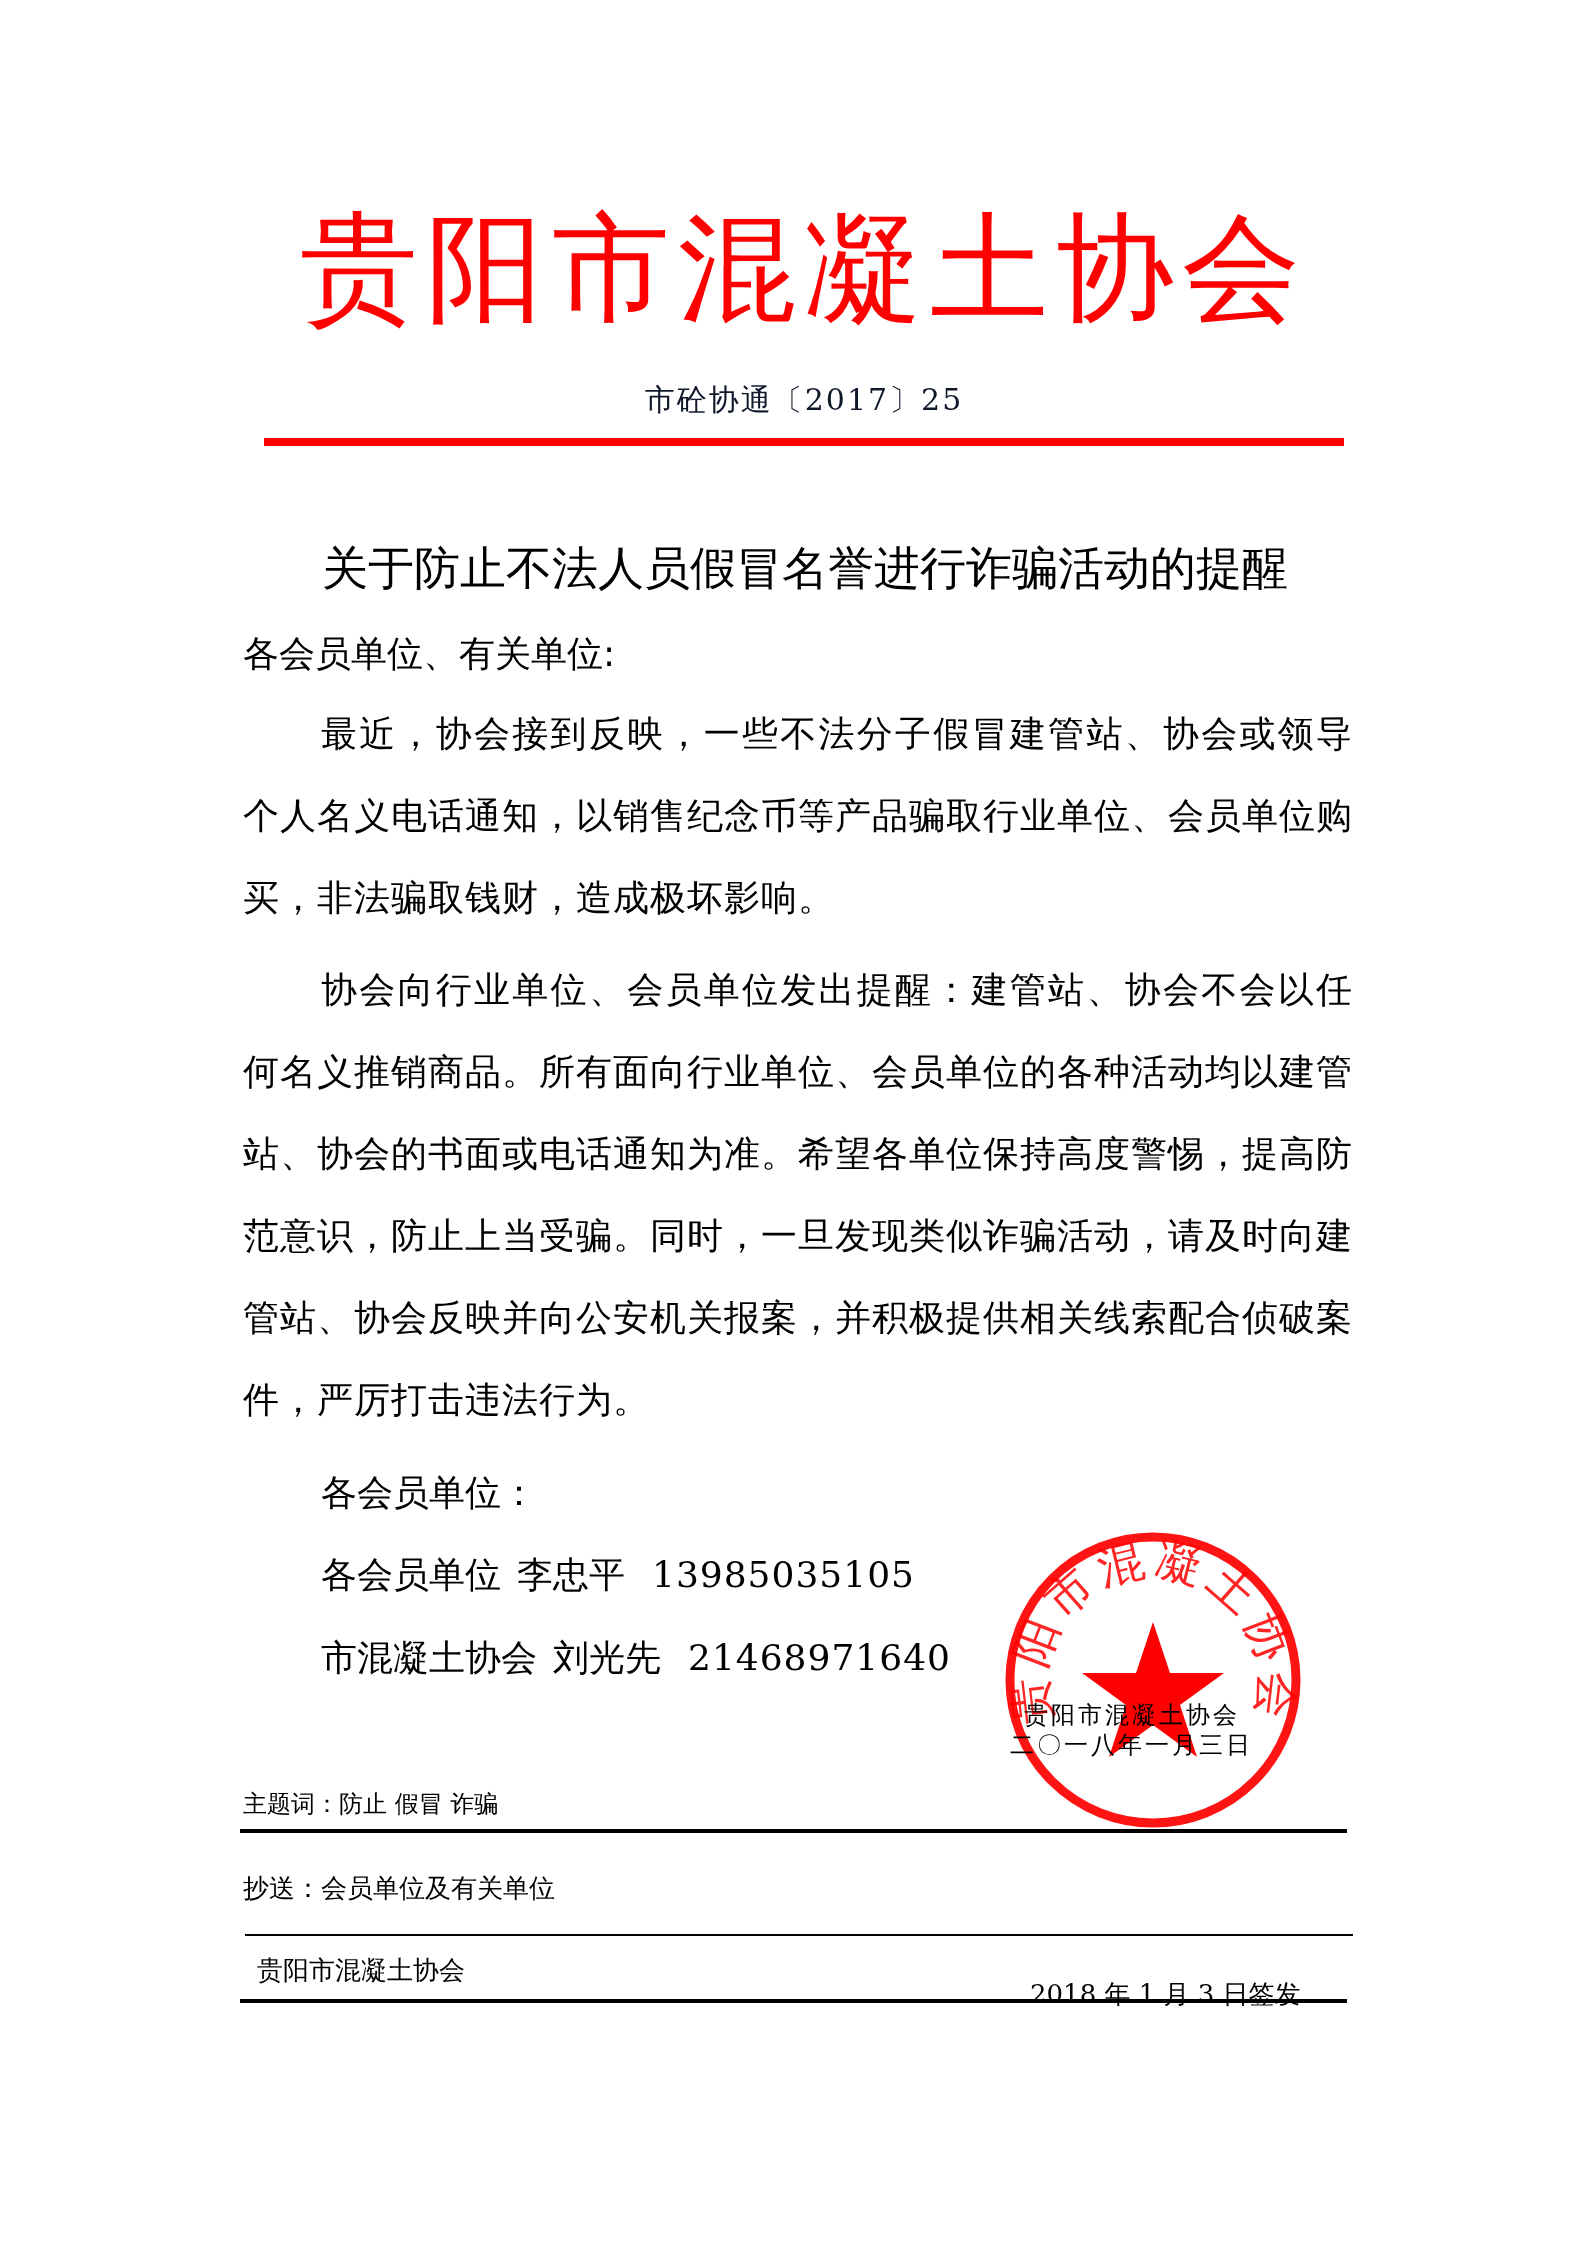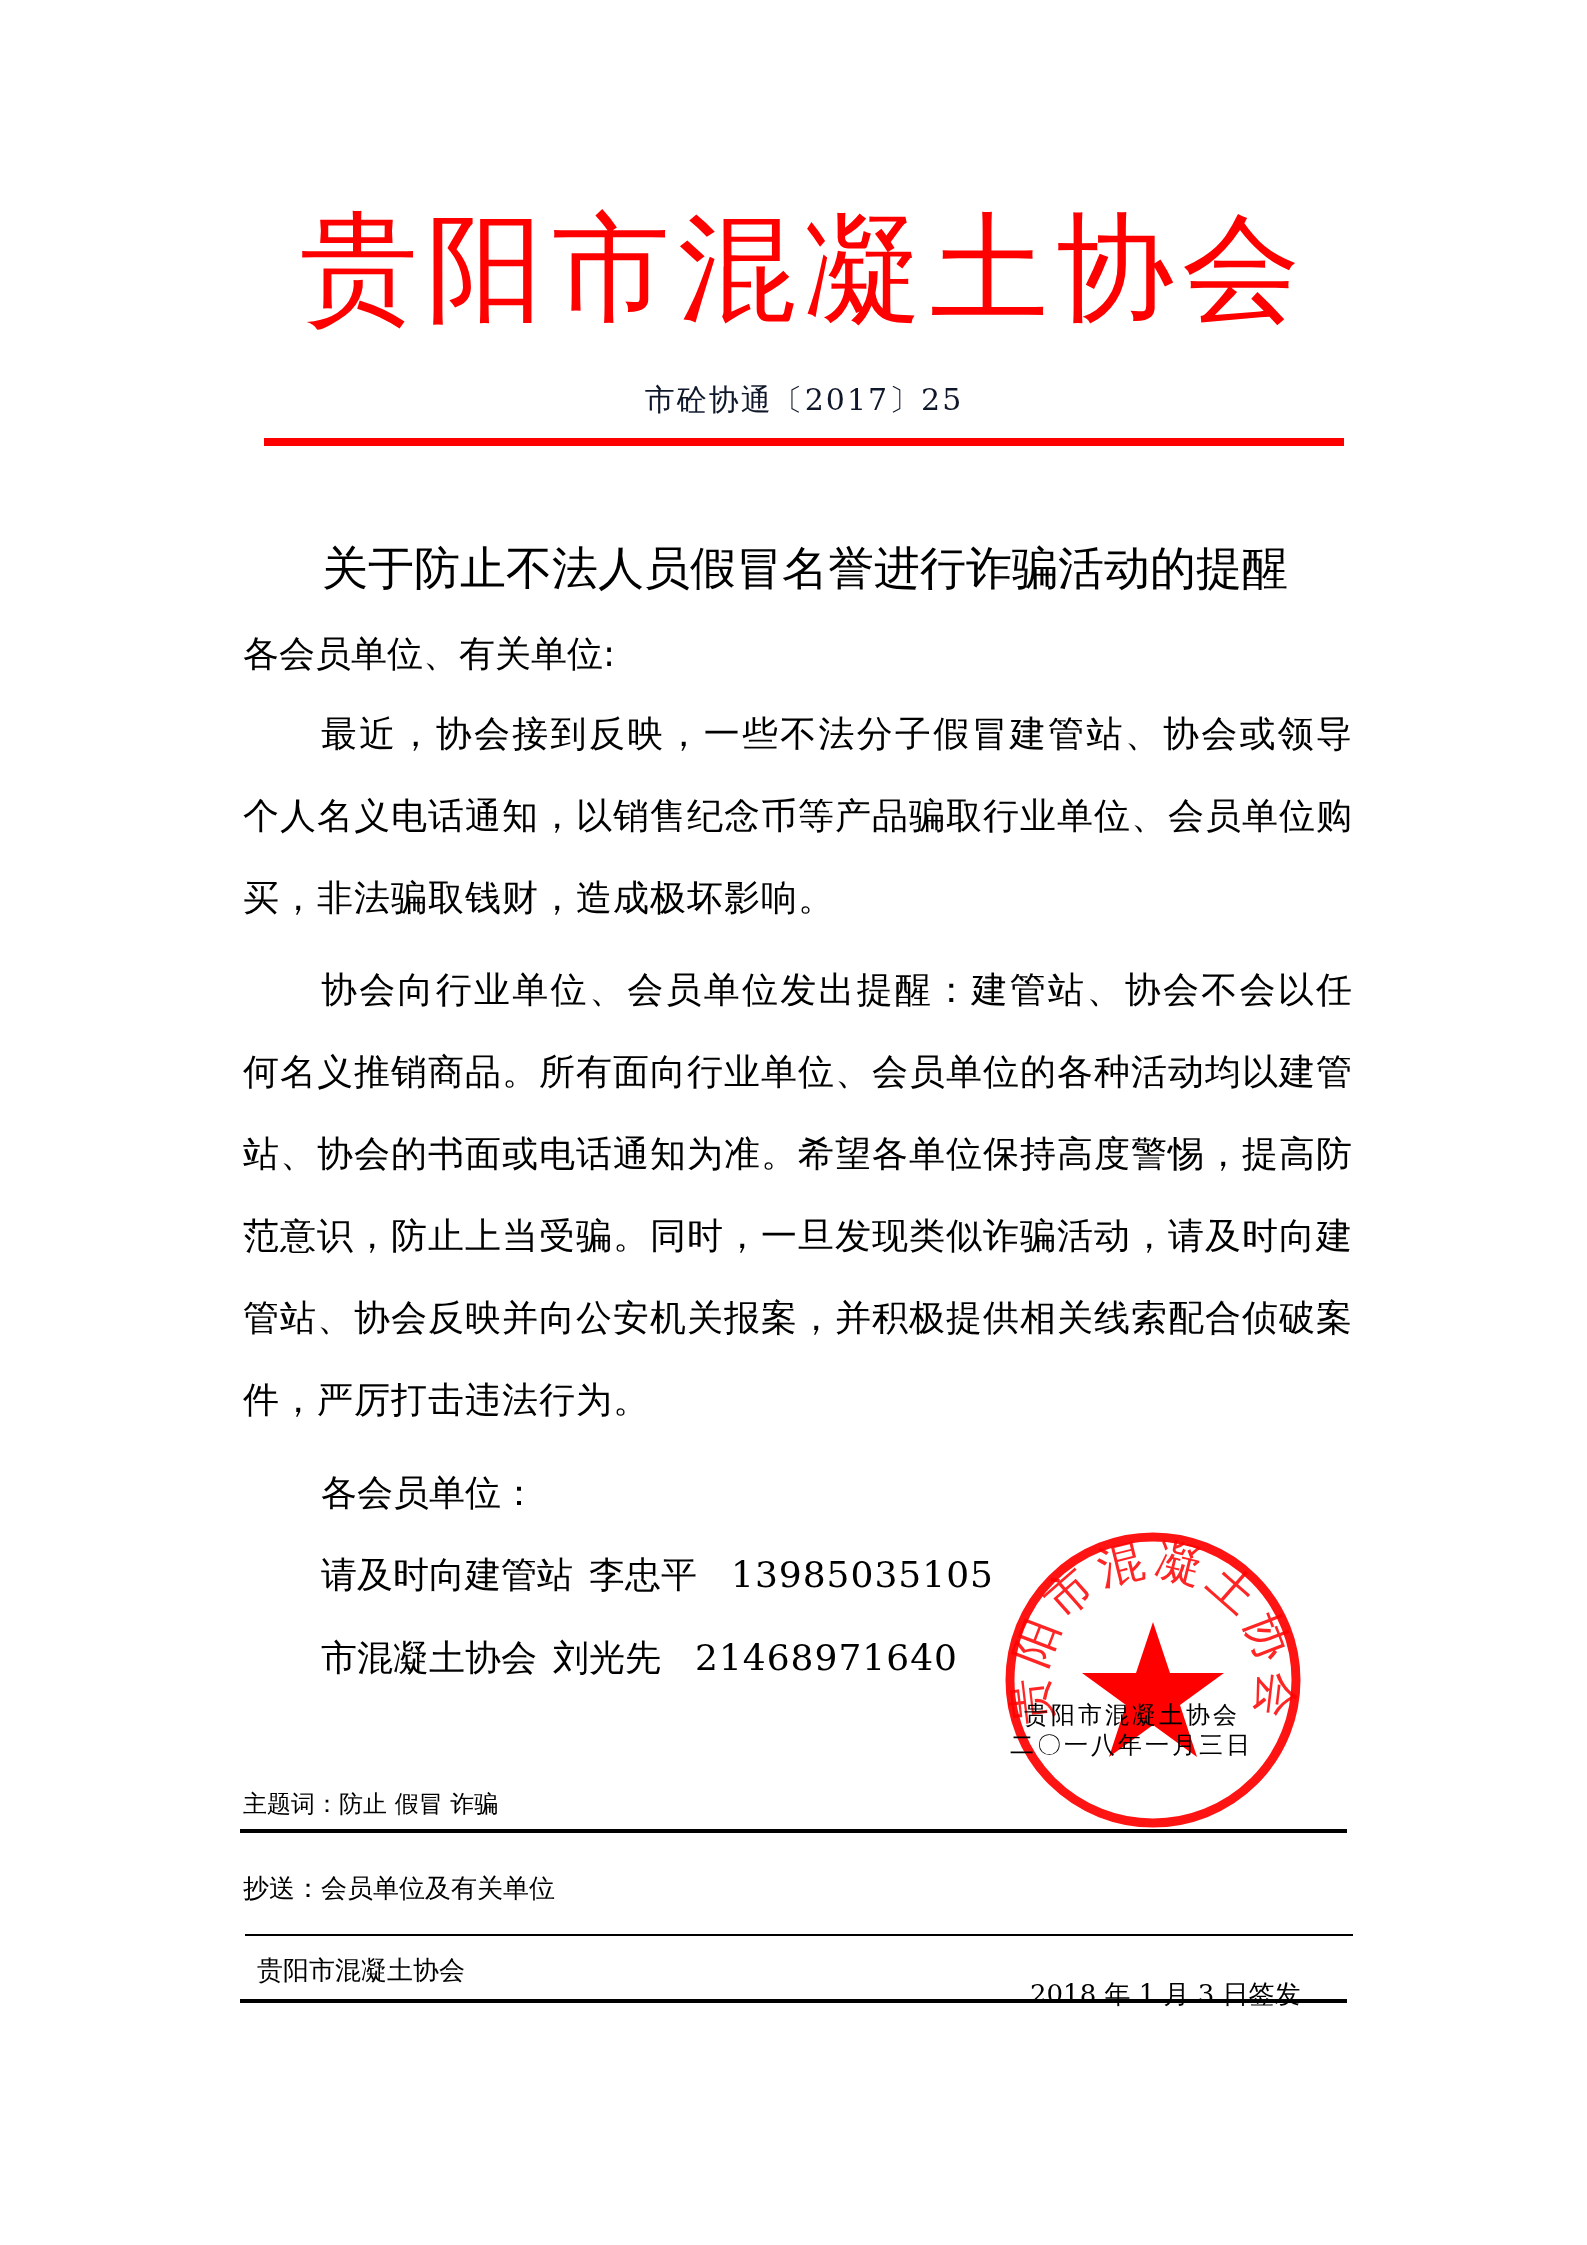--- a/index.html
+++ b/index.html
@@ -22,21 +22,21 @@
           font-family: "DejaVu Sans", sans-serif; text-indent: 78px; text-align: justify;
           text-align-last: left; letter-spacing: 1px; }
   .para1 { top: 693px; }
   .para2 { top: 949px; }
   .contact-label { left: 321px; top: 1465px; font-size: 36px; line-height: 56px;
                    font-family: "DejaVu Sans", sans-serif; white-space: nowrap; }
   .contact-row { left: 321px; font-size: 36px; line-height: 56px; white-space: nowrap;
                  font-family: "DejaVu Sans", sans-serif; }
   .contact-row .org { display: inline-block; }
   .contact-row .person { display: inline-block; margin-left: 16px; }
-  .contact-row .phone { display: inline-block; margin-left: 34px;
+  .contact-row .phone { display: inline-block; margin-left: 27px;
                         font-family: "DejaVu Serif", serif; letter-spacing: 1px; }
   .contact-1 { top: 1547px; }
   .contact-2 { top: 1630px; }
   .seal { left: 1003px; top: 1530px; width: 300px; height: 300px; }
   .sig-block { left: 1010px; top: 1700px; font-size: 24px; line-height: 30px;
                font-family: "DejaVu Serif", serif; letter-spacing: 3px; color: #000; }
   .sig-block div { white-space: nowrap; }
   .sig-org { padding-left: 14px; }
   .keywords { left: 243px; top: 1787px; font-size: 24px; line-height: 34px;
               font-family: "DejaVu Sans", sans-serif; white-space: nowrap; }
@@ -58,21 +58,21 @@
 <div class="abs red-rule"></div>
 
 <div class="abs doc-heading">关于防止不法人员假冒名誉进行诈骗活动的提醒</div>
 <div class="abs salutation">各会员单位、有关单位:</div>
 
 <div class="abs para para1">最近，协会接到反映，一些不法分子假冒建管站、协会或领导个人名义电话通知，以销售纪念币等产品骗取行业单位、会员单位购买，非法骗取钱财，造成极坏影响。</div>
 <div class="abs para para2">协会向行业单位、会员单位发出提醒：建管站、协会不会以任何名义推销商品。所有面向行业单位、会员单位的各种活动均以建管站、协会的书面或电话通知为准。希望各单位保持高度警惕，提高防范意识，防止上当受骗。同时，一旦发现类似诈骗活动，请及时向建管站、协会反映并向公安机关报案，并积极提供相关线索配合侦破案件，严厉打击违法行为。</div>
 
 <div class="abs contact-label">各会员单位：</div>
 <div class="abs contact-row contact-1">
-  <span class="org">请及时向建管站</span><span class="person">李忠平</span><span class="phone">13985035105</span>
+  <span class="org">各会员单位</span><span class="person">李忠平</span><span class="phone">13985035105</span>
 </div>
 <div class="abs contact-row contact-2">
   <span class="org">市混凝土协会</span><span class="person">刘光先</span><span class="phone">21468971640</span>
 </div>
 
 <div class="abs seal">
   <svg width="300" height="300" viewBox="0 0 300 300">
     <defs>
       <path id="sealArc" d="M 55 205 A 108 108 0 1 1 245 205"></path>
     </defs>

